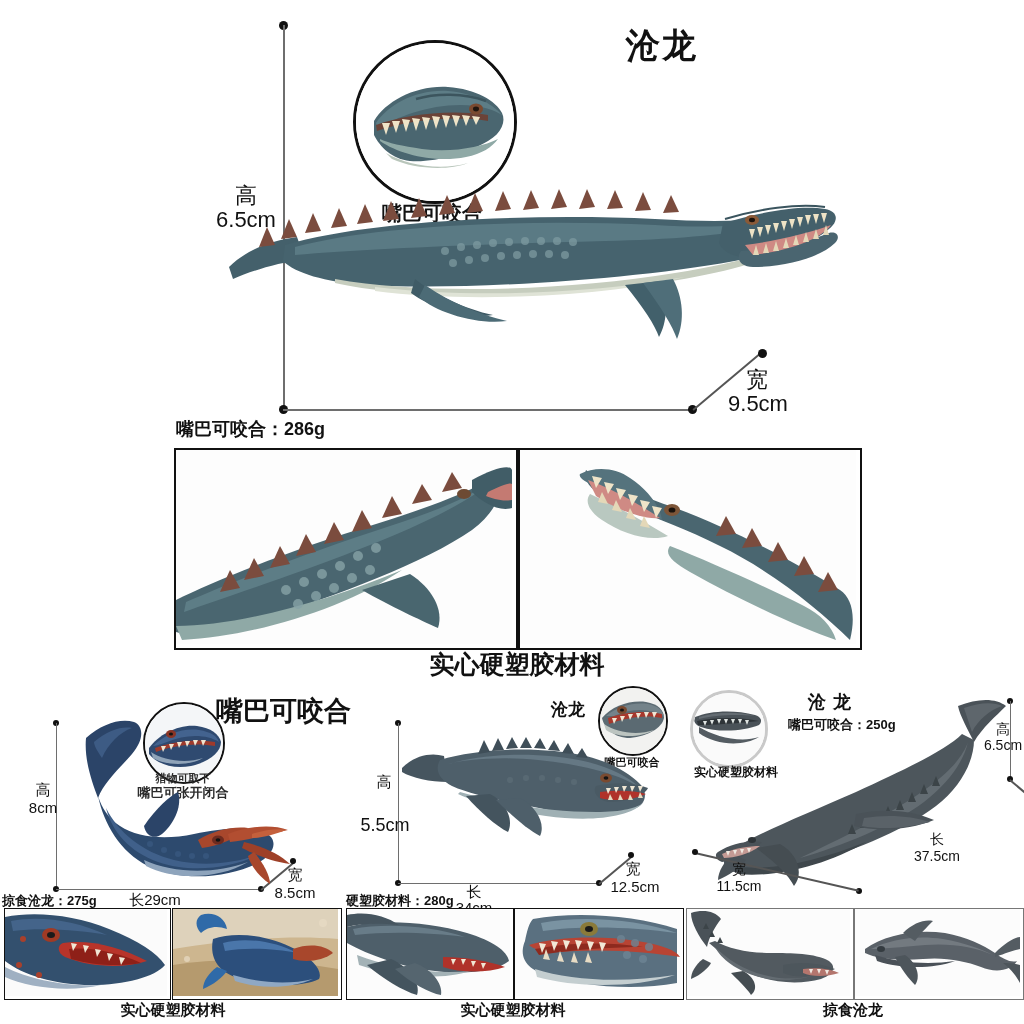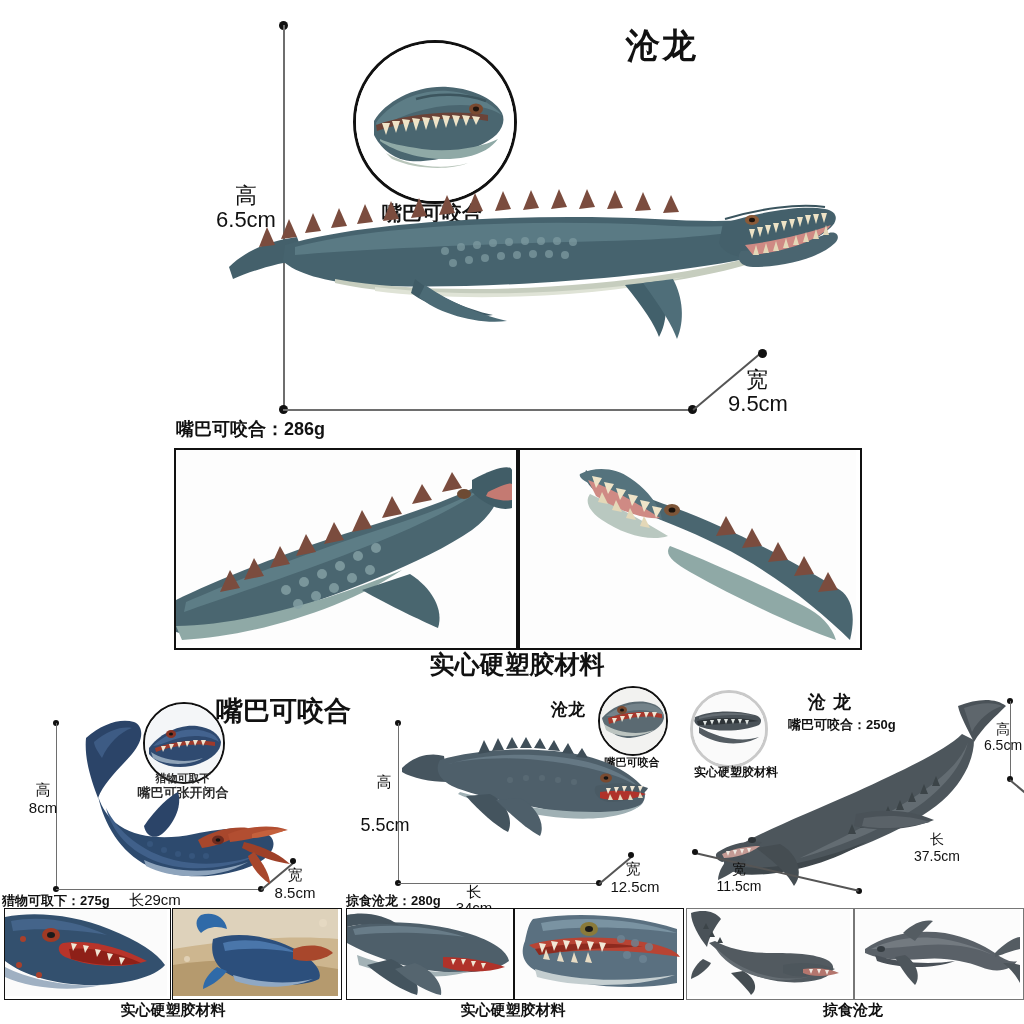--- a/index.html
+++ b/index.html
@@ -287,21 +287,21 @@
 
   <div class="dline" style="left:56px;top:217px;width:204px;height:1.2px;"></div>
   <div class="dot sm" style="left:258px;top:214px;"></div>
   <div class="t ctr" style="left:110px;top:220px;width:90px;font-size:15px;">长29cm</div>
 
   <div class="diag" style="left:261px;top:217px;width:44px;transform:rotate(-40deg);"></div>
   <div class="dot sm" style="left:290px;top:186px;"></div>
   <div class="t ctr" style="left:278px;top:195px;width:34px;font-size:15px;">宽</div>
   <div class="t ctr" style="left:270px;top:213px;width:50px;font-size:15px;">8.5cm</div>
 
-  <div class="t bold" style="left:2px;top:222px;font-size:13px;">猎物可取下：275g</div>
+  <div class="t bold" style="left:2px;top:222px;font-size:13px;">掠食沧龙：275g</div>
 
   <div class="circ" style="left:143px;top:30px;width:78px;height:78px;border-width:2px;">
     <svg width="78" height="78" viewBox="0 0 78 78">
       <rect width="78" height="78" fill="#f4f6f8"></rect>
       <path d="M4 44 C14 30 34 20 52 22 C66 24 74 30 76 38 C76 48 64 58 46 62 C26 66 10 58 4 50 Z" fill="#2f4a70"></path>
       <path d="M8 42 C20 30 38 24 54 26 C66 28 72 32 74 38 C62 30 40 30 22 38 C14 41 10 42 8 42 Z" fill="#43638f"></path>
       <path d="M6 48 C18 56 40 60 58 54 C44 62 22 62 8 54 Z" fill="#8fa3b8"></path>
       <path d="M10 44 C26 38 50 34 70 38 L70 42 C50 38 26 42 11 48 Z" fill="#9e3a2c"></path>
       <g fill="#efe4d0">
         <polygon points="16,42 18,48 21,42"></polygon>
@@ -406,21 +406,21 @@
   <div class="dline" style="left:54px;top:211px;width:200px;height:1.2px;"></div>
   <div class="dot sm" style="left:252px;top:208px;"></div>
   <div class="t ctr" style="left:110px;top:212px;width:40px;font-size:15px;">长</div>
   <div class="t ctr" style="left:104px;top:228px;width:52px;font-size:15px;">34cm</div>
 
   <div class="diag" style="left:255px;top:211px;width:44px;transform:rotate(-40deg);"></div>
   <div class="dot sm" style="left:284px;top:180px;"></div>
   <div class="t ctr" style="left:272px;top:189px;width:34px;font-size:15px;">宽</div>
   <div class="t ctr" style="left:262px;top:207px;width:58px;font-size:15px;">12.5cm</div>
 
-  <div class="t bold" style="left:2px;top:222px;font-size:13px;">掠食沧龙：280g</div>
+  <div class="t bold" style="left:2px;top:222px;font-size:13px;">硬塑胶材料：280g</div>
 
   <div class="circ" style="left:254px;top:14px;width:66px;height:66px;border-width:2px;">
     <svg width="66" height="66" viewBox="0 0 66 66">
       <rect width="66" height="66" fill="#f2f2f0"></rect>
       <path d="M2 30 C12 18 30 12 46 14 C58 16 64 22 64 30 C62 40 48 48 30 50 C14 50 4 40 2 30 Z" fill="#5b6a72"></path>
       <path d="M6 28 C18 18 34 14 48 16 C58 18 62 22 64 28 C50 20 30 20 14 28 Z" fill="#74838a"></path>
       <path d="M4 36 C16 44 36 48 54 42 C40 50 18 50 6 42 Z" fill="#bcc4c0"></path>
       <path d="M8 30 C24 24 46 22 62 26 L62 30 C46 26 24 30 9 36 Z" fill="#a8382c"></path>
       <g fill="#efe6d4">
         <polygon points="12,30 14,36 17,30"></polygon>

